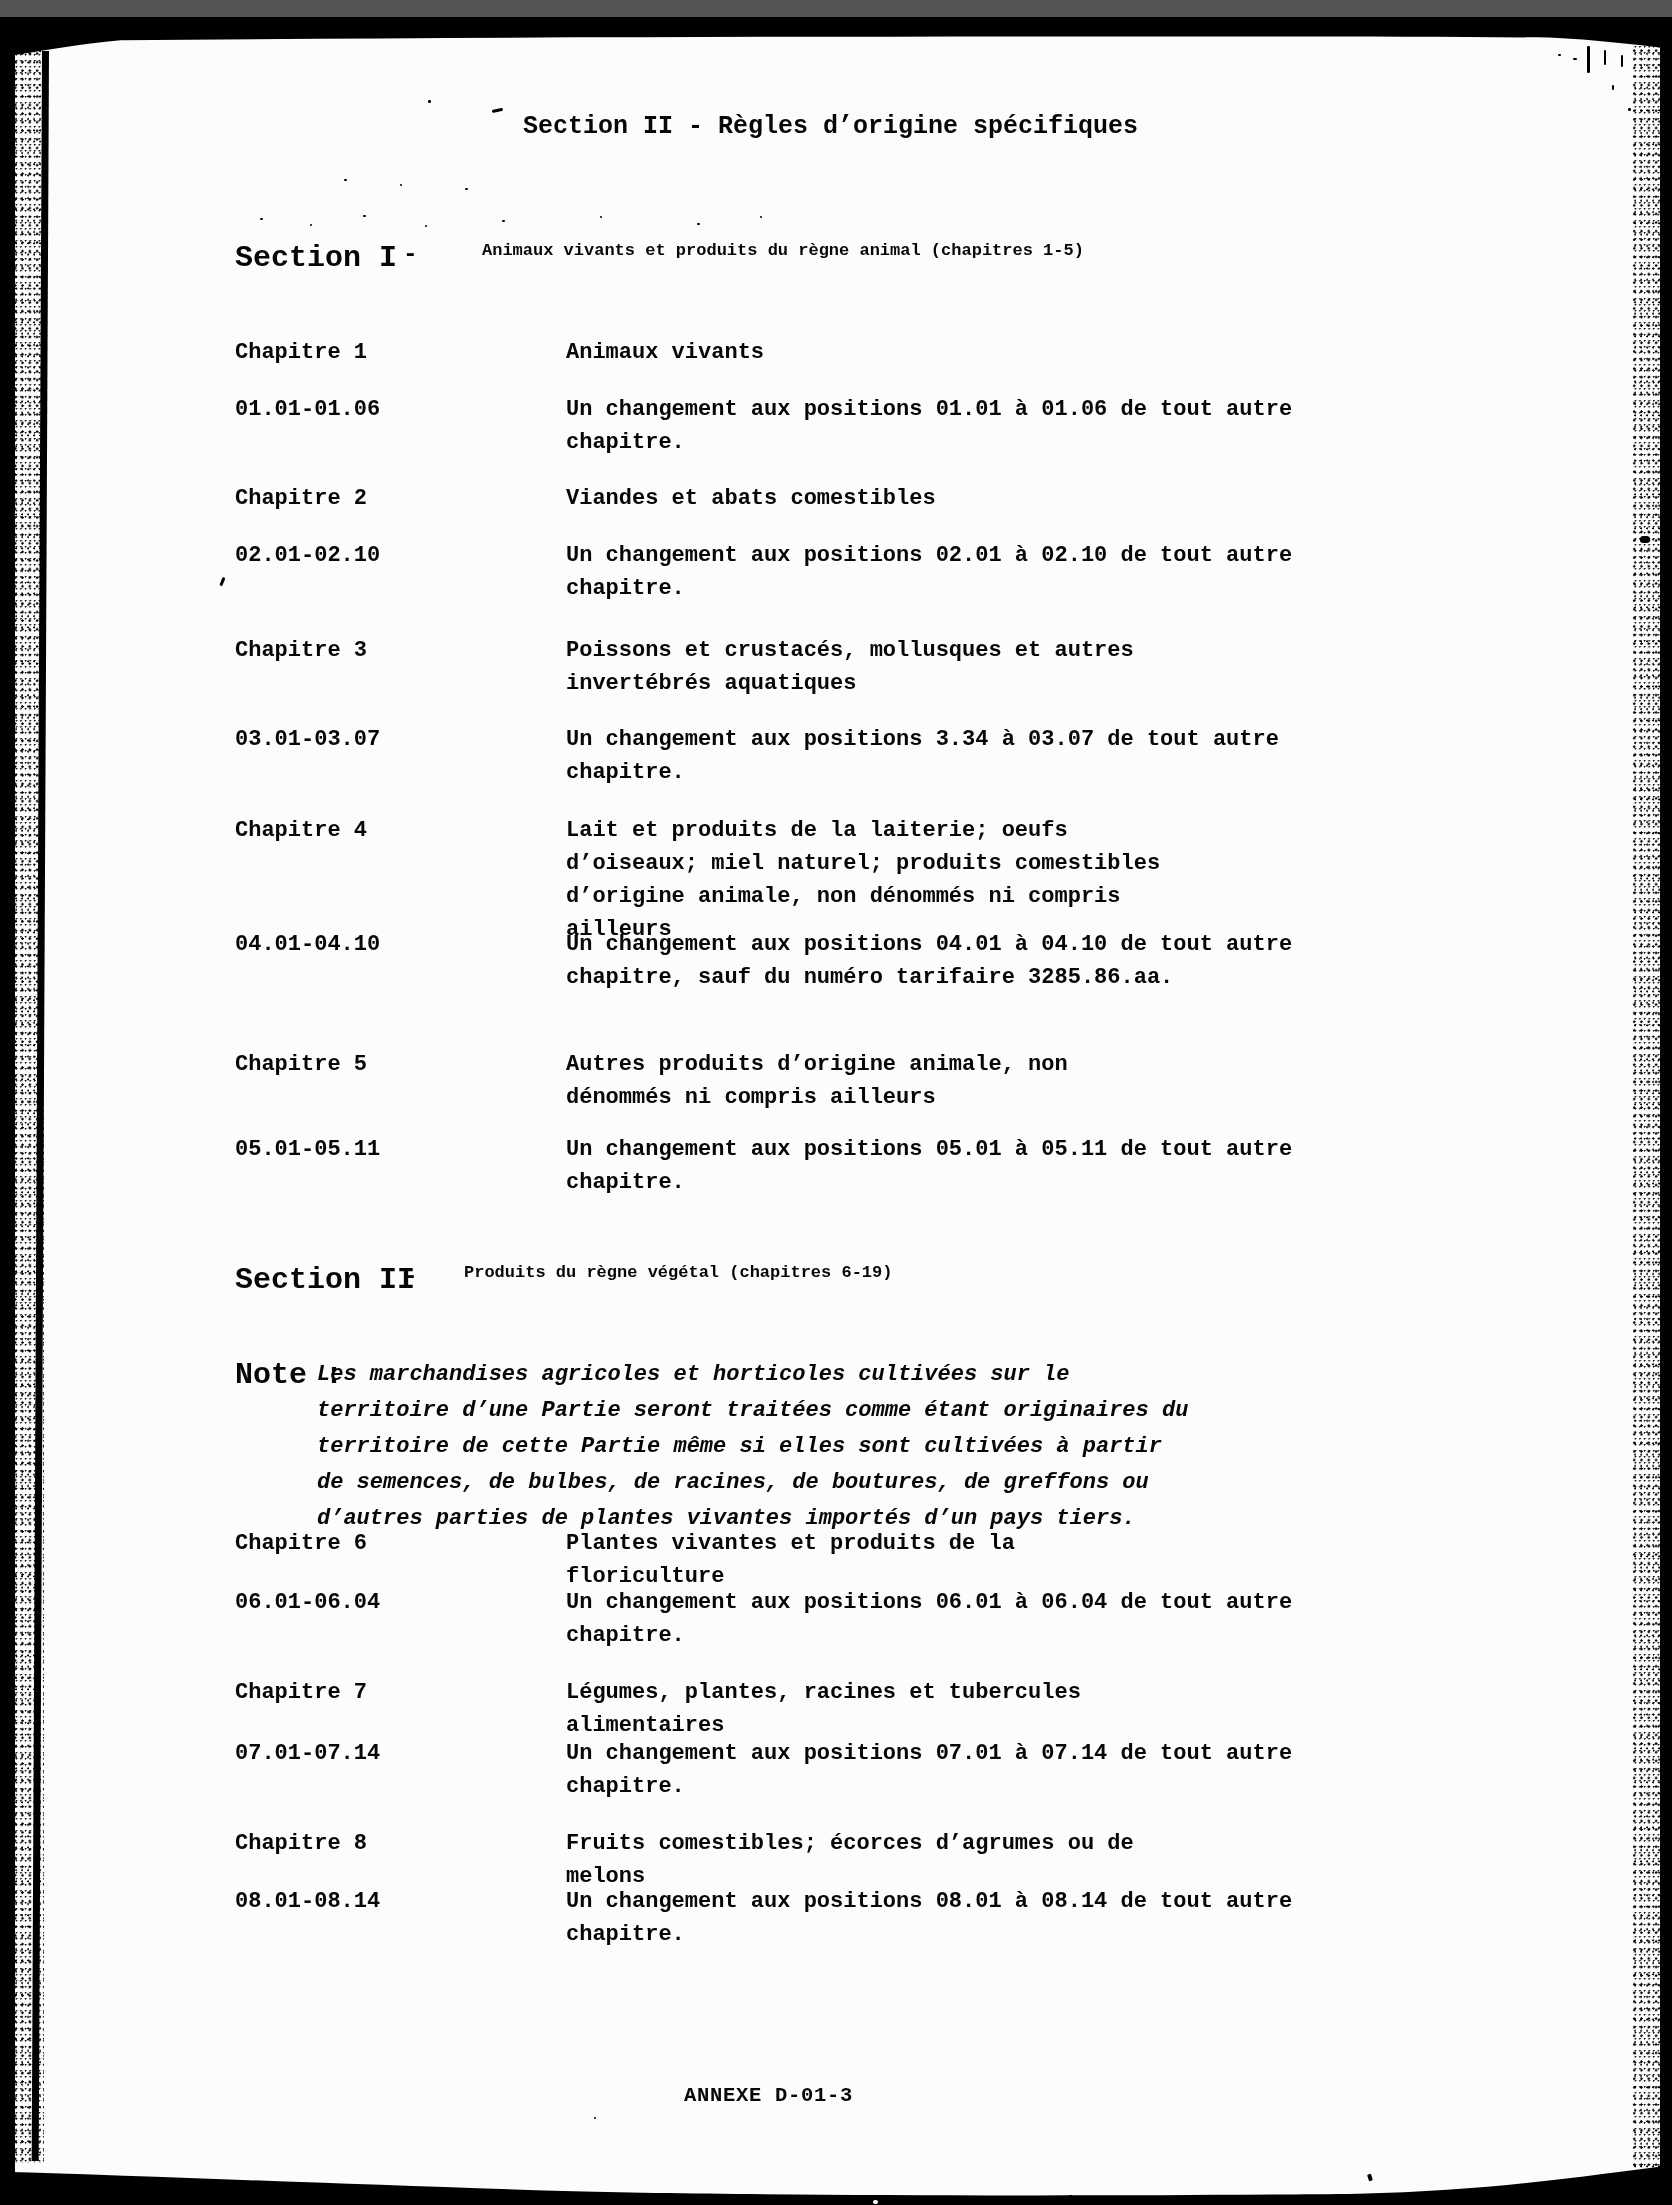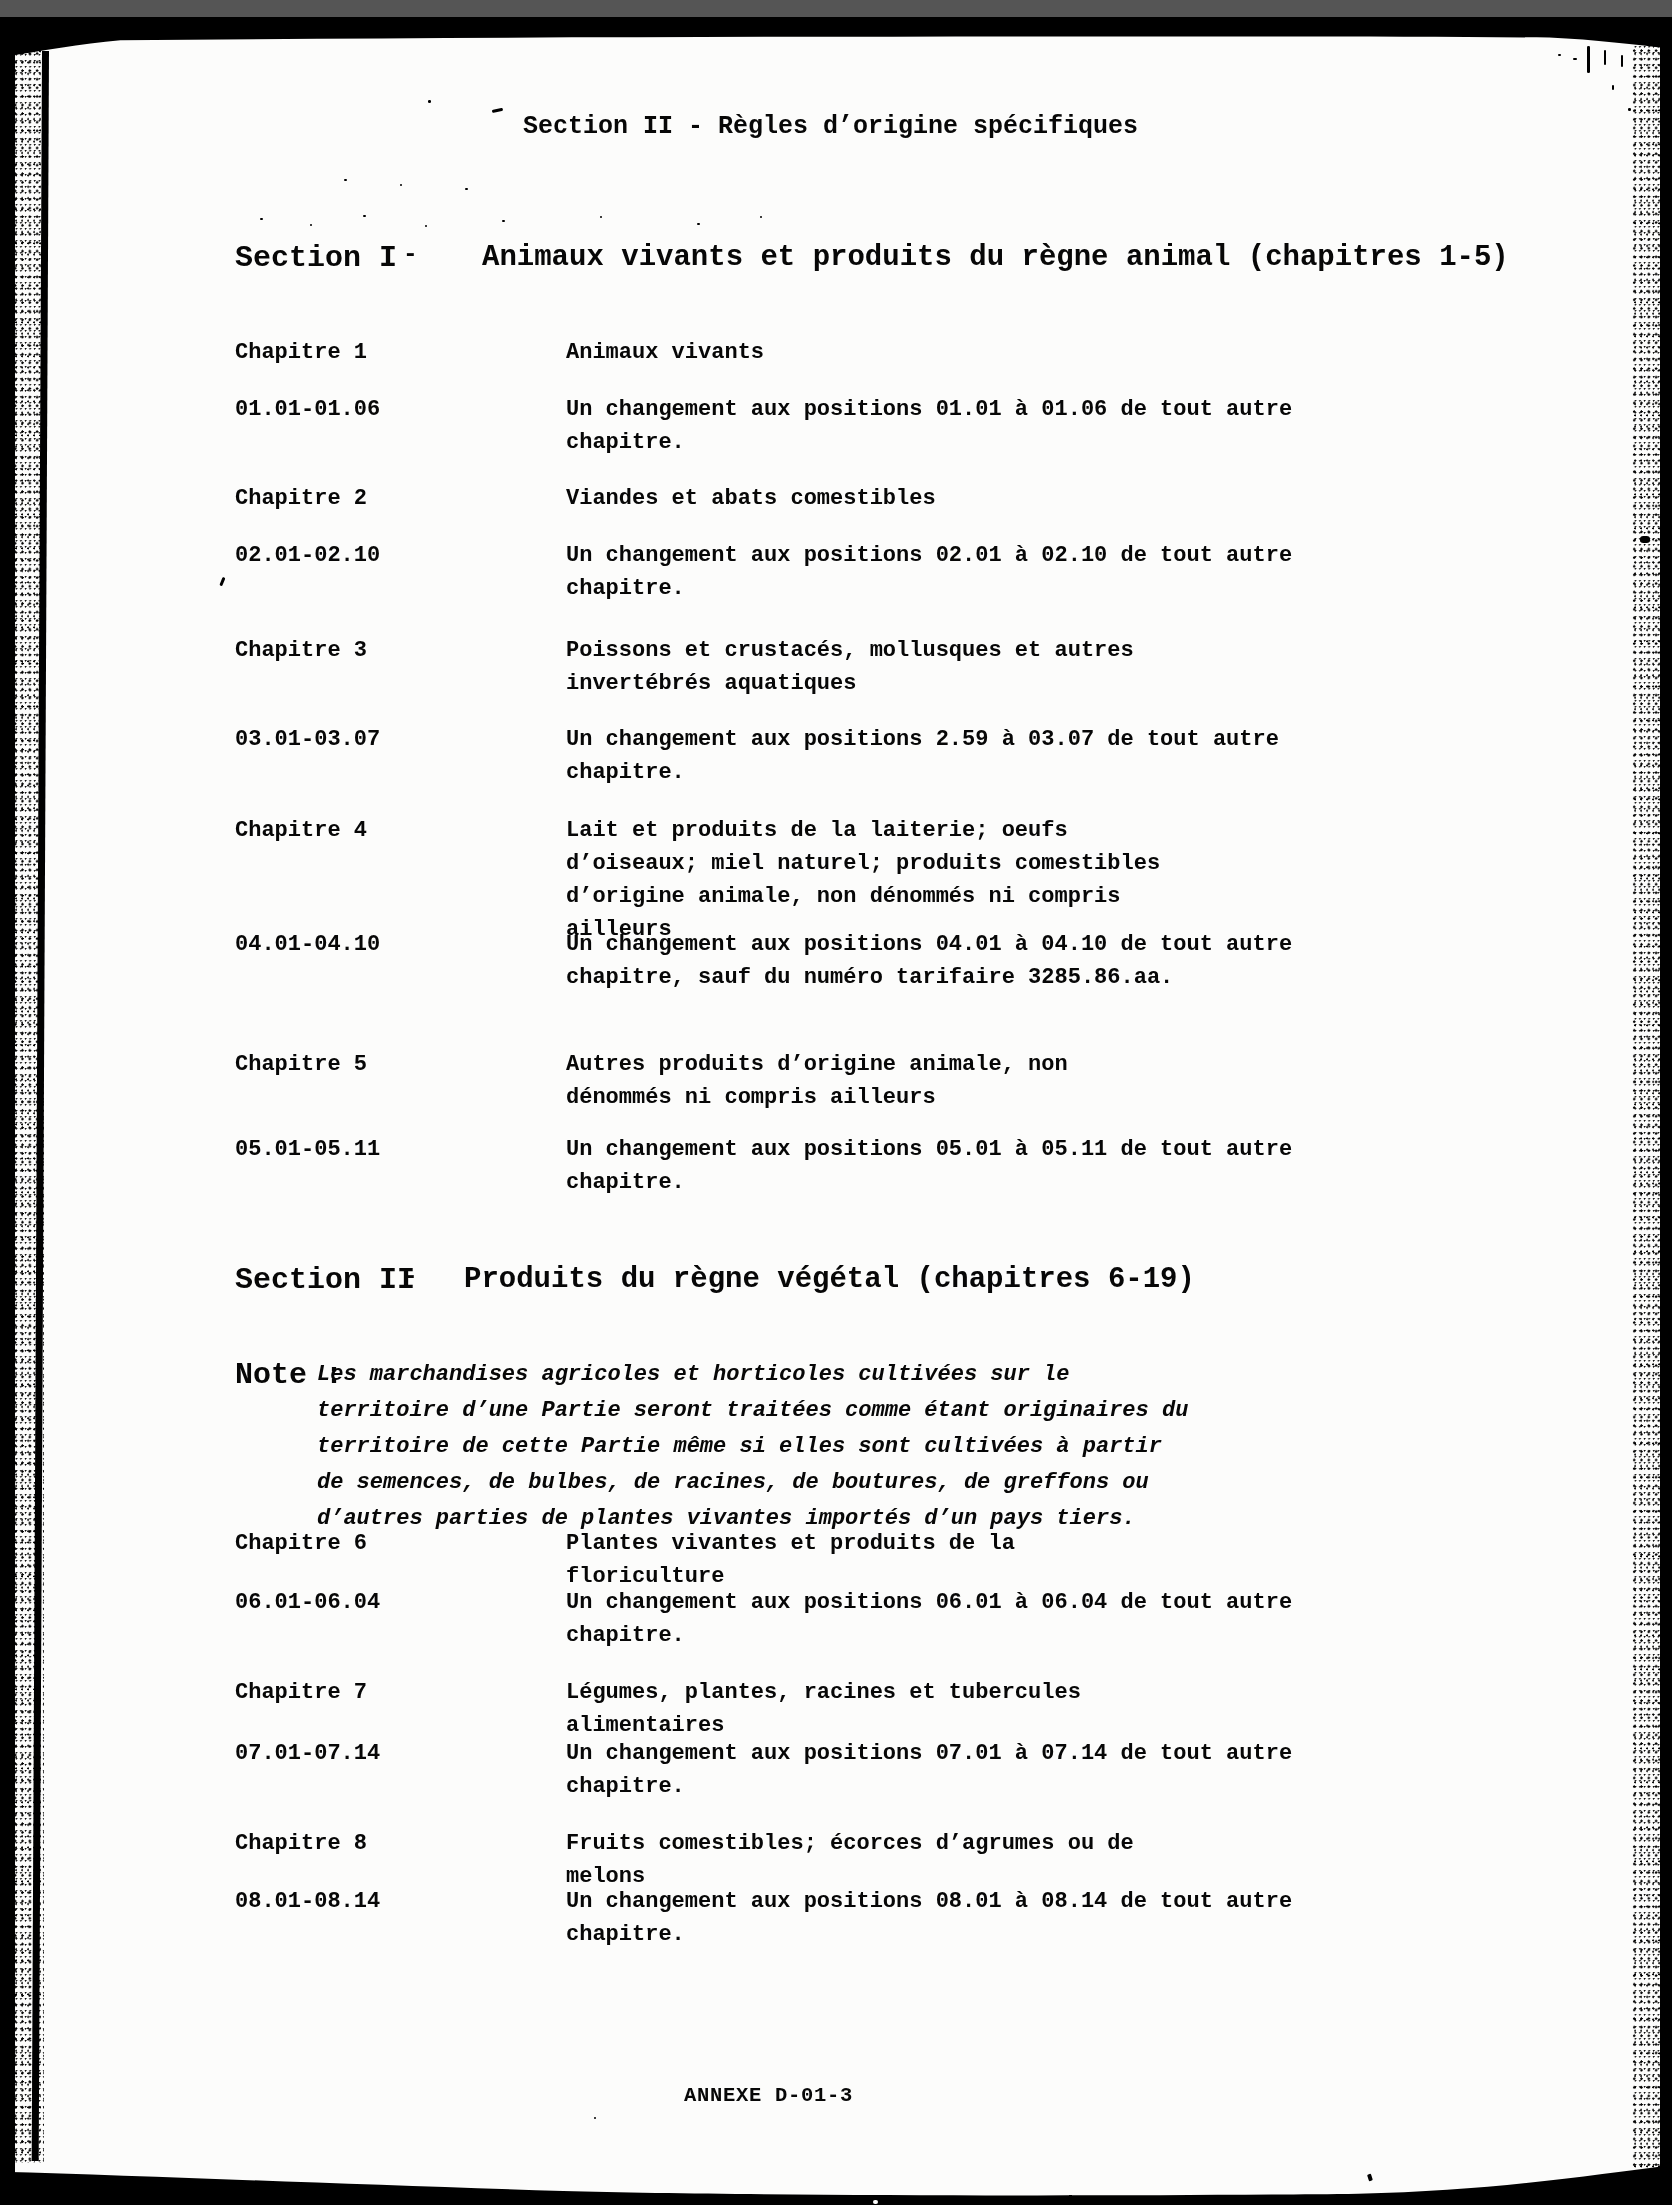--- a/index.html
+++ b/index.html
@@ -5,21 +5,21 @@
   html,body{margin:0;padding:0;background:#555;}
   .page{
     position:relative;width:1673px;height:2205px;background:#fcfcfb;overflow:hidden;
     font-family:Liberation Mono, monospace;color:#070707;font-weight:700;margin-top:17px;
   }
   .doc{position:absolute;inset:0;z-index:1;}
   .title{position:absolute;left:523px;top:95px;font-size:25px;margin:0;white-space:nowrap;font-weight:700;}
   .sec-row{position:absolute;left:0;width:1673px;}
   .sec-label{position:absolute;left:235px;font-size:30px;white-space:nowrap;}
   .sec-dash{position:absolute;left:403px;font-size:24.5px;}
-  .sec-heading{position:absolute;font-size:29px;white-space:nowrap;}
+  .sec-heading{position:absolute;font-size:17px;white-space:nowrap;}
   .row{position:absolute;left:0;width:1673px;}
   .col1{position:absolute;left:235px;font-size:22px;line-height:33px;white-space:nowrap;}
   .col2{position:absolute;left:566px;font-size:22px;line-height:33px;}
   .chapter-title{width:609px;}
   .rule{width:739px;}
   .note-label{position:absolute;left:235px;font-size:30px;line-height:36px;}
   .note-text{position:absolute;left:317px;width:881px;font-size:22px;line-height:36px;font-style:italic;}
   .footer{position:absolute;left:684px;top:2067px;font-size:20.5px;letter-spacing:0.7px;}
   
   .art{position:absolute;background:#000;z-index:2;}
@@ -106,21 +106,21 @@
       <span class="col1">02.01-02.10</span>
       <span class="col2 rule">Un changement aux positions 02.01 à 02.10 de tout autre chapitre.</span>
     </div>
 
     <div class="row" style="top:617px;">
       <span class="col1">Chapitre 3</span>
       <span class="col2 chapter-title">Poissons et crustacés, mollusques et autres invertébrés aquatiques</span>
     </div>
     <div class="row" style="top:706px;">
       <span class="col1">03.01-03.07</span>
-      <span class="col2 rule">Un changement aux positions 2.59 à 03.07 de tout autre chapitre.</span>
+      <span class="col2 rule">Un changement aux positions 3.34 à 03.07 de tout autre chapitre.</span>
     </div>
 
     <div class="row" style="top:797px;">
       <span class="col1">Chapitre 4</span>
       <span class="col2 chapter-title">Lait et produits de la laiterie; oeufs d’oiseaux; miel naturel; produits comestibles d’origine animale, non dénommés ni compris ailleurs</span>
     </div>
     <div class="row" style="top:911px;">
       <span class="col1">04.01-04.10</span>
       <span class="col2 rule">Un changement aux positions 04.01 à 04.10 de tout autre chapitre, sauf du numéro tarifaire 3285.86.aa.</span>
     </div>

